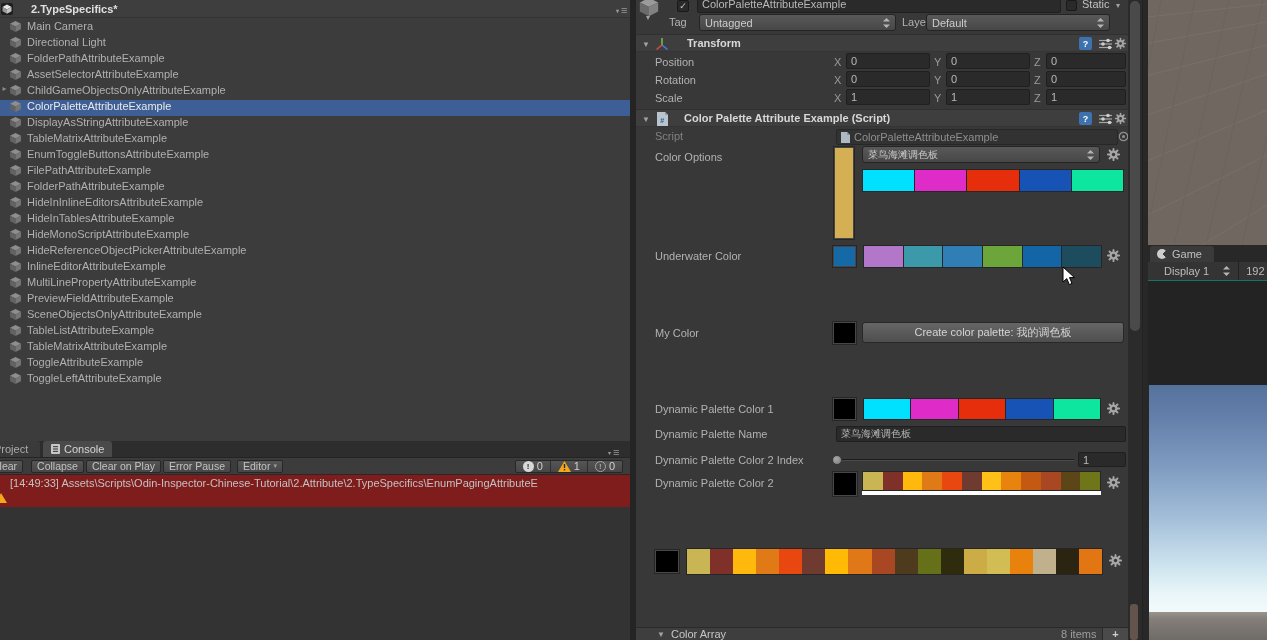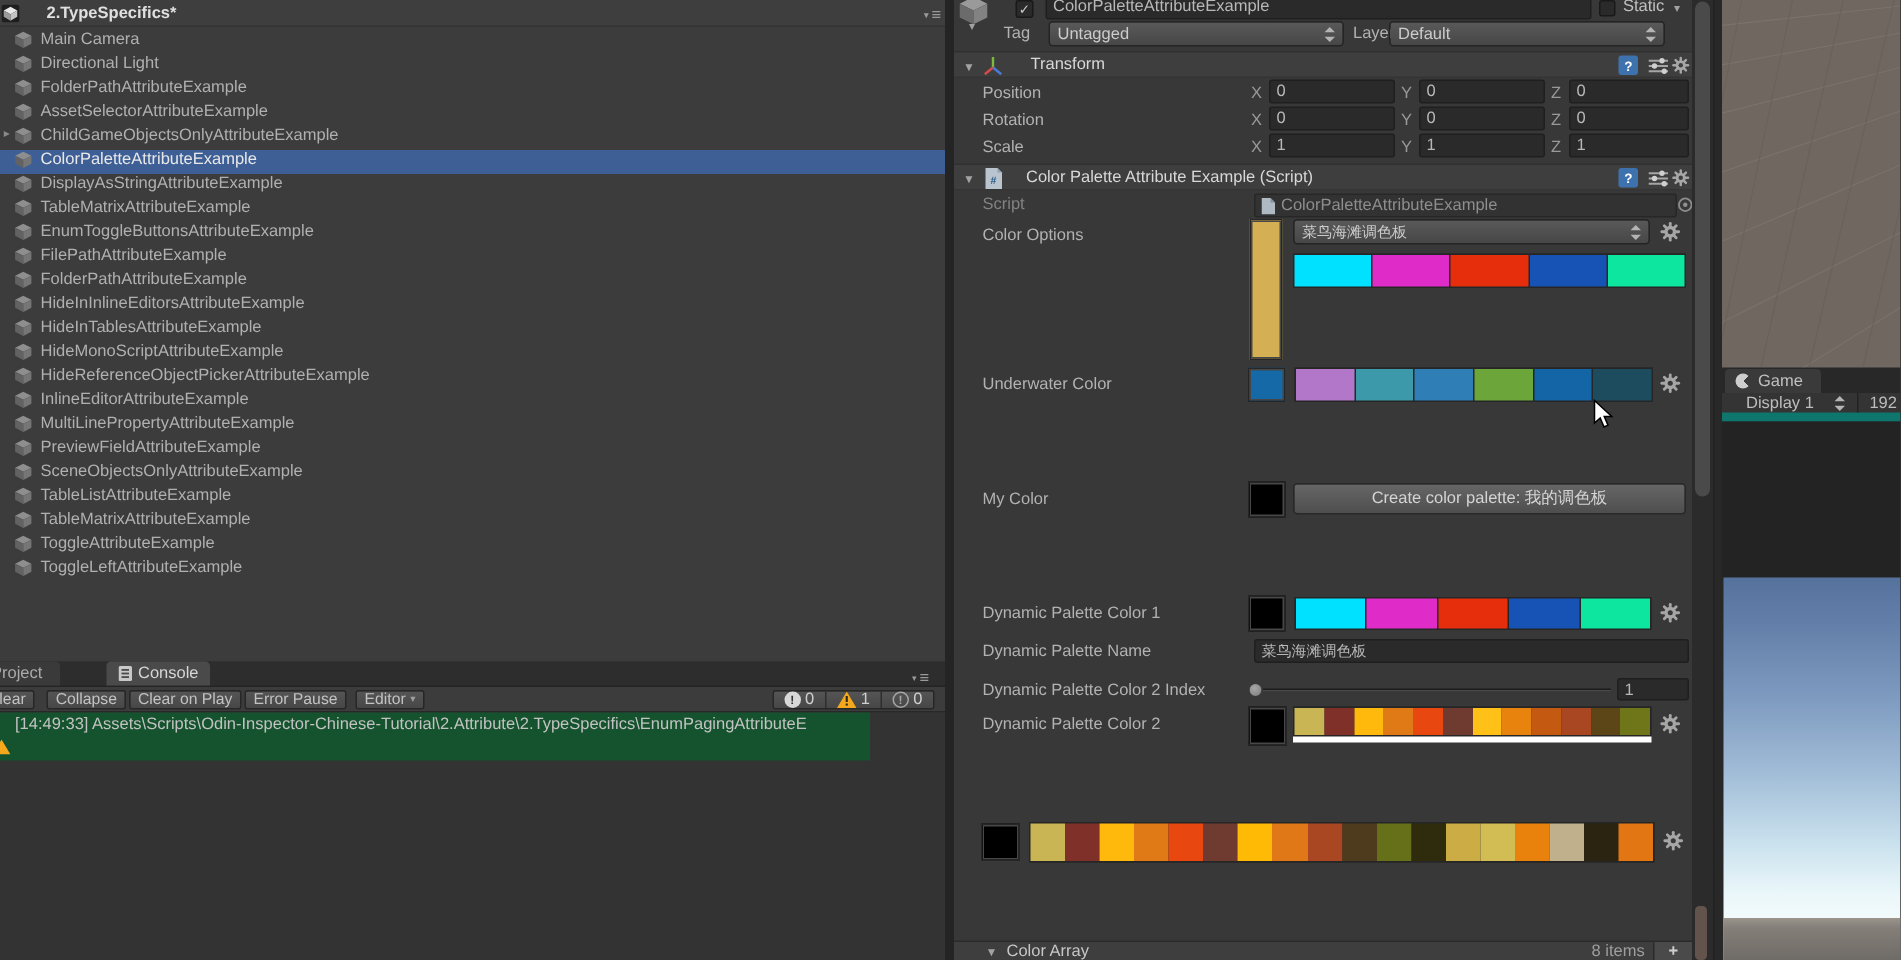--- a/index.html
+++ b/index.html
@@ -1,20 +1,20 @@
 <!DOCTYPE html>
 <html><head>
 <meta charset="utf-8">
 <style>
   * { margin:0; padding:0; box-sizing:border-box; }
   html,body { width:1267px; height:640px; }
   body { position:relative; overflow:hidden; background:#383838;
          font-family:"Liberation Sans", sans-serif; font-size:11px; color:#B4B4B4; }
   .abs { position:absolute; }
-  .bold { font-weight:normal; }
+  .bold { font-weight:bold; }
   svg { display:block; }
 
   
   #hierarchy { left:0; top:0; width:630px; height:441px; background:#3C3C3C; }
   #h-header { height:18px; background:#3E3E3E; border-bottom:1px solid #333;
               display:flex; align-items:center; color:#E0E0E0; font-weight:bold; position:relative;}
   #h-items { padding-top:2px; }
   .h-item { height:16px; display:flex; align-items:flex-start; color:#B0B0B0; cursor:default; }
   .h-item.selected { background:#3E5F96; color:#E8E8E8; }
   .h-arrow { width:9px; font-size:8px; color:#8A8A8A; text-align:center; flex:0 0 9px;}
@@ -23,36 +23,36 @@
   .pmenu .tri { font-size:6px; }
   .pmenu .ln { font-size:11px; letter-spacing:-1px; }
 
   
   #vdivider { left:630px; top:0; width:6px; height:640px; background:#242424; }
 
   
   #console { left:0; top:441px; width:630px; height:199px; background:#333; }
   #c-tabs { height:17px; background:#2D2D2D; display:flex; align-items:flex-end; position:relative; border-bottom:1px solid #242424;}
   .tab { height:16px; padding:0 8px; background:#3A3A3A; border-radius:3px 3px 0 0;
-         display:flex; align-items:center; gap:4px; color:#ABABAB; margin-right:3px;margin-left:28px; }
+         display:flex; align-items:center; gap:4px; color:#ABABAB; margin-right:3px; }
   .tab.active { background:#4A4A4A; color:#D6D6D6; }
   #c-toolbar { height:17px; background:#3C3C3C; border-bottom:1px solid #282828;
                display:flex; align-items:center; padding:0 4px; overflow:hidden;}
   .mini { height:13px; background:linear-gradient(#555,#474747); border:1px solid #272727; border-radius:2px;
           padding:0 5px; color:#C2C2C2; display:flex; align-items:center; gap:3px; margin-right:2px;
           font-size:10.5px; white-space:nowrap; }
   .badge-group { margin-left:auto; display:flex; height:13px; background:linear-gradient(#555,#474747);
                  border:1px solid #272727; border-radius:2px; margin-right:3px;}
   .cbadge { display:flex; align-items:center; gap:3px; padding:0 7px; color:#CFCFCF; }
   .cbadge + .cbadge { border-left:1px solid #2E2E2E; }
   .icon-err { width:11px; height:11px; border-radius:50%; background:#D8D8D8; color:#333;
               font-size:8px; font-weight:bold; display:flex; align-items:center; justify-content:center;}
   .icon-info { width:11px; height:11px; border-radius:50%; border:1px solid #A5A5A5; color:#A5A5A5;
               font-size:8px; font-weight:bold; display:flex; align-items:center; justify-content:center;}
-  #c-entry { position:absolute; left:0; top:34px; width:580px; height:32px; background:#14532d;
+  #c-entry { position:absolute; left:0; top:34px; width:630px; height:32px; background:#7f1d1d;
              color:#C2C2C2; white-space:nowrap; overflow:hidden; padding:2px 0 0 10px; }
 
   
   #inspector { left:636px; top:0; width:492px; height:640px; background:#383838; overflow:hidden; }
   .comp-head { position:absolute; left:0; width:492px; height:18px; background:#3E3E3E;
                border-top:1px solid #303030; border-bottom:1px solid #343434; }
   .fold { color:#A2A2A2; font-size:8px; }
   .ilabel { position:absolute; color:#B2B2B2; white-space:nowrap; }
   .nfield { position:absolute; background:#2A2A2A; border:1px solid #1F1F1F; border-radius:2px;
             color:#B8B8B8; font:11px "Liberation Sans",sans-serif; padding:0 4px; outline:none; }
@@ -76,21 +76,21 @@
   
   #rightpanel { left:1128px; top:0; width:139px; height:640px; background:#282828; }
   #rp-scroll { position:absolute; left:0; top:0; width:15px; height:640px; background:#2B2B2B; border-right:1px solid #222;}
   #rp-thumb { position:absolute; left:2px; top:1px; width:10px; height:330px; background:#4A4A4A; border-radius:5px; }
   #sceneview { position:absolute; left:20px; top:0; width:119px; height:245px; background:#6F6760; overflow:hidden;}
   #gametab { position:absolute; left:22px; top:246px; width:64px; height:16px; background:#3A3A3A;
              border-radius:3px 3px 0 0; display:flex; align-items:center; gap:5px; padding:0 7px; color:#C0C0C0; }
   .pac { width:10px; height:10px; border-radius:50%;
          background:conic-gradient(from 45deg, rgba(0,0,0,0) 0 90deg, #CDCDCD 90deg 360deg); }
   #gametoolbar { position:absolute; left:20px; top:262px; width:119px; height:19px; background:#343434;
-                 border-bottom:6px solid #0f766e; display:flex; align-items:center; color:#BDBDBD; overflow:hidden;}
+                 border-bottom:1px solid #0f766e; display:flex; align-items:center; color:#BDBDBD; overflow:hidden;}
   #rp-dark { position:absolute; left:20px; top:281px; width:119px; height:104px; background:#232323; }
   #gameview { position:absolute; left:21px; top:385px; width:118px; height:255px;
       background:linear-gradient(180deg,#55729D 0%,#637FA9 12%,#7F9BC0 32%,#A3BED8 52%,#CBE2EE 70%,#E9F6F9 82%,#F4FBFC 90%,#EDF6F7 100%); }
   #gameground { position:absolute; left:21px; top:612px; width:118px; height:28px;
       background:linear-gradient(180deg,#9A948C 0,#837E78 25%,#6F6B66 100%); }
 </style>
 </head>
 <body>
 
 <div id="hierarchy" class="abs">

